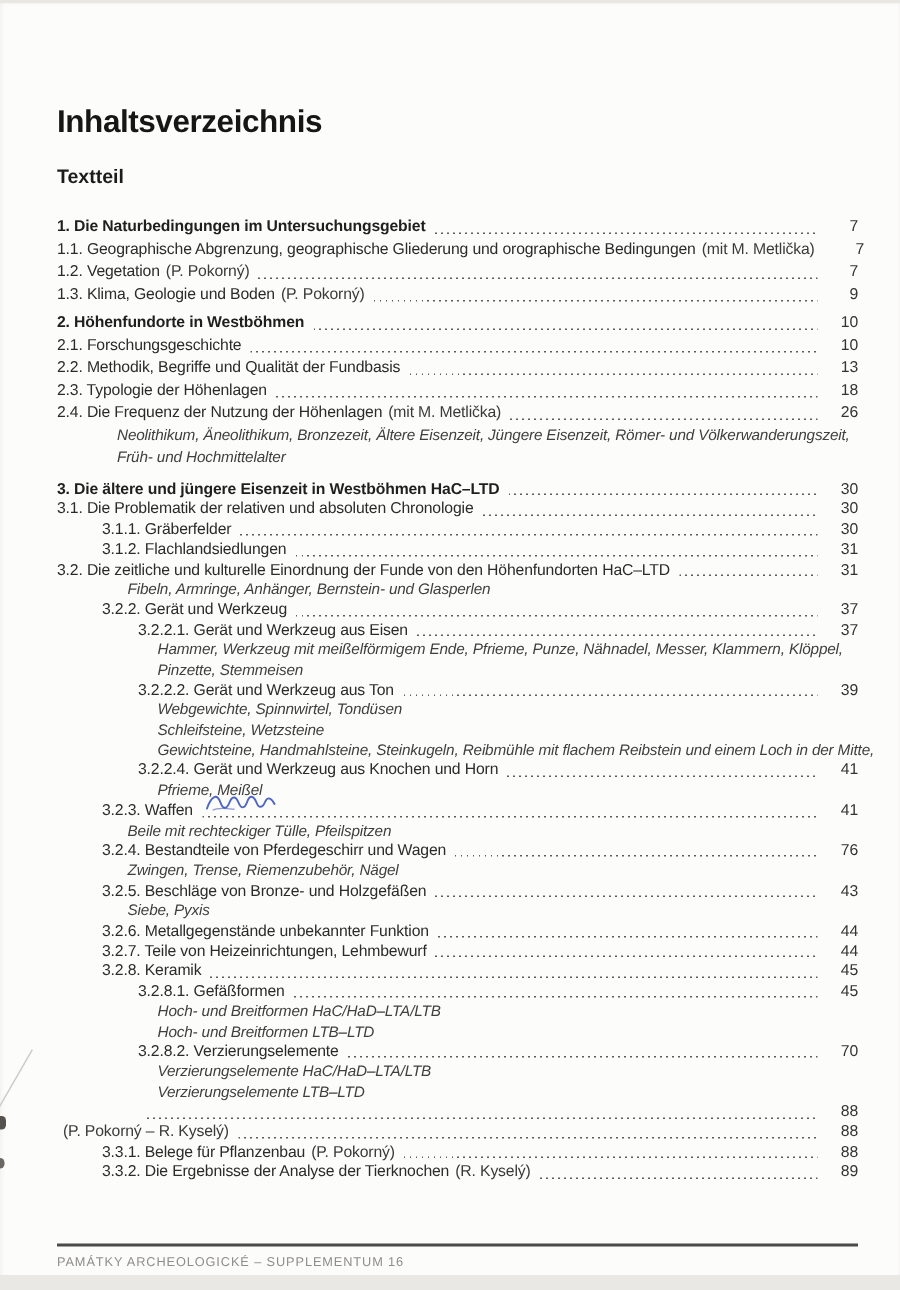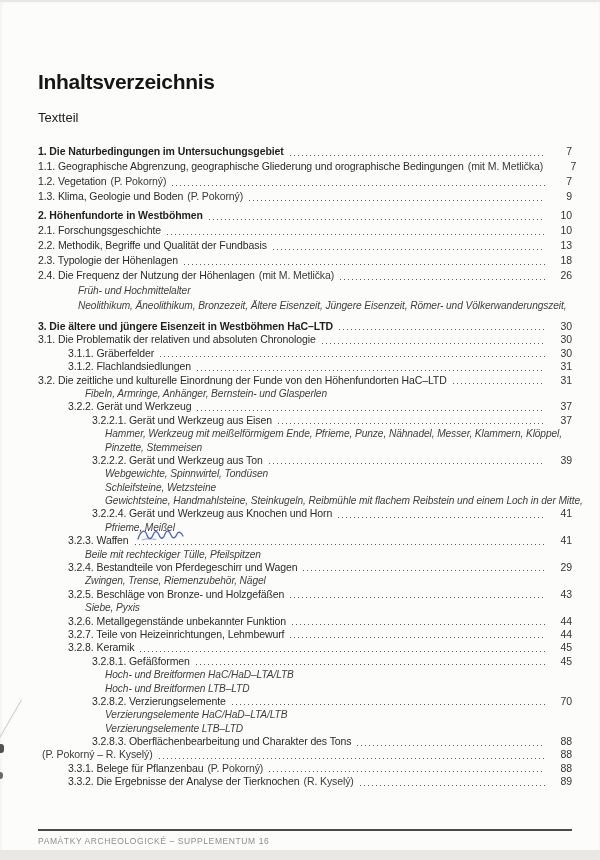--- a/index.html
+++ b/index.html
@@ -11,21 +11,21 @@
   .page{
     position:relative;width:600px;height:850px;background:#fcfcfb;
     box-shadow:inset 0 3px 3px -2px #e0dfdb, inset 3px 0 4px -3px #edebe8, inset -2px 0 3px -2px #f2f1ee;
   }
   .page-title{
     position:absolute;left:38px;top:70px;
     font-size:21px;font-weight:700;letter-spacing:-0.3px;color:#161616;
   }
   .section-heading{
     position:absolute;left:38px;top:110px;
-    font-size:13px;font-weight:400;color:#1c1c1c;
+    font-size:13px;font-weight:700;color:#1c1c1c;
   }
   .toc{
     position:absolute;left:38px;top:144px;width:534px;
   }
   .block{margin:0;}
   .block:nth-of-type(1){margin-bottom:4px;}
   .block:nth-of-type(2){margin-bottom:7px;}
   .row{
     display:flex;align-items:flex-end;white-space:nowrap;
     height:15px;line-height:15px;font-size:10.5px;letter-spacing:-0.1px;color:#2b2b2b;
@@ -121,24 +121,24 @@
           <span class="dots"></span>
           <span class="pg">18</span>
         </div>
         <div class="row r-h2">
           <span class="t">2.4. Die Frequenz der Nutzung der Höhenlagen</span>
           <span class="a">(mit M. Metlička)</span>
           <span class="dots"></span>
           <span class="pg">26</span>
         </div>
         <div class="row r-d2">
+          <span class="t">Neolithikum, Äneolithikum, Bronzezeit, Ältere Eisenzeit, Jüngere Eisenzeit, Römer- und Völkerwanderungszeit,</span>
+        </div>
+        <div class="row r-d2">
           <span class="t">Früh- und Hochmittelalter</span>
-        </div>
-        <div class="row r-d2">
-          <span class="t">Neolithikum, Äneolithikum, Bronzezeit, Ältere Eisenzeit, Jüngere Eisenzeit, Römer- und Völkerwanderungszeit,</span>
         </div>
       </div>
       <div class="block">
         <div class="row r-h1">
           <span class="t">3. Die ältere und jüngere Eisenzeit in Westböhmen HaC–LTD</span>
           <span class="dots"></span>
           <span class="pg">30</span>
         </div>
         <div class="row r-h2">
           <span class="t">3.1. Die Problematik der relativen und absoluten Chronologie</span>
@@ -205,21 +205,21 @@
           <span class="t">3.2.3. Waffen</span>
           <span class="dots"></span>
           <span class="pg">41</span>
         </div>
         <div class="row r-d3">
           <span class="t">Beile mit rechteckiger Tülle, Pfeilspitzen</span>
         </div>
         <div class="row r-h3">
           <span class="t">3.2.4. Bestandteile von Pferdegeschirr und Wagen</span>
           <span class="dots"></span>
-          <span class="pg">29</span>
+          <span class="pg">76</span>
         </div>
         <div class="row r-d3">
           <span class="t">Zwingen, Trense, Riemenzubehör, Nägel</span>
         </div>
         <div class="row r-h3">
           <span class="t">3.2.5. Beschläge von Bronze- und Holzgefäßen</span>
           <span class="dots"></span>
           <span class="pg">43</span>
         </div>
         <div class="row r-d3">
@@ -256,21 +256,20 @@
           <span class="dots"></span>
           <span class="pg">70</span>
         </div>
         <div class="row r-d4">
           <span class="t">Verzierungselemente HaC/HaD–LTA/LTB</span>
         </div>
         <div class="row r-d4">
           <span class="t">Verzierungselemente LTB–LTD</span>
         </div>
         <div class="row r-h4">
-          <span class="t">3.2.8.3. Oberflächenbearbeitung und Charakter des Tons</span>
           <span class="dots"></span>
           <span class="pg">88</span>
         </div>
         <div class="row r-h2 bold">
           <span class="a">(P. Pokorný – R. Kyselý)</span>
           <span class="dots"></span>
           <span class="pg">88</span>
         </div>
         <div class="row r-h3">
           <span class="t">3.3.1. Belege für Pflanzenbau</span>

